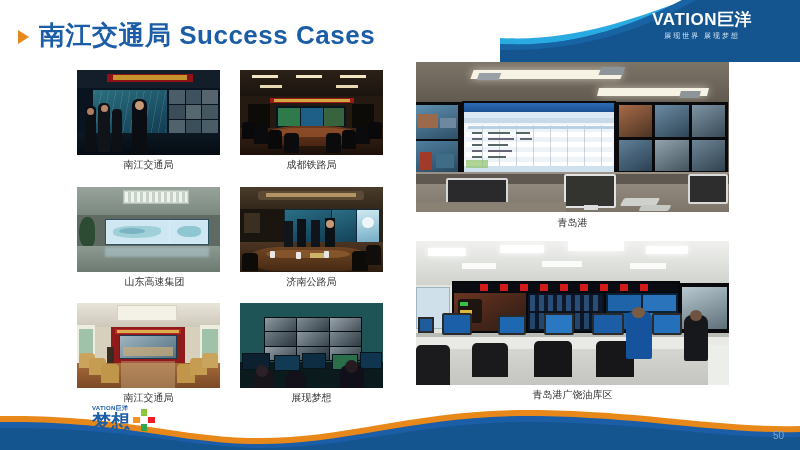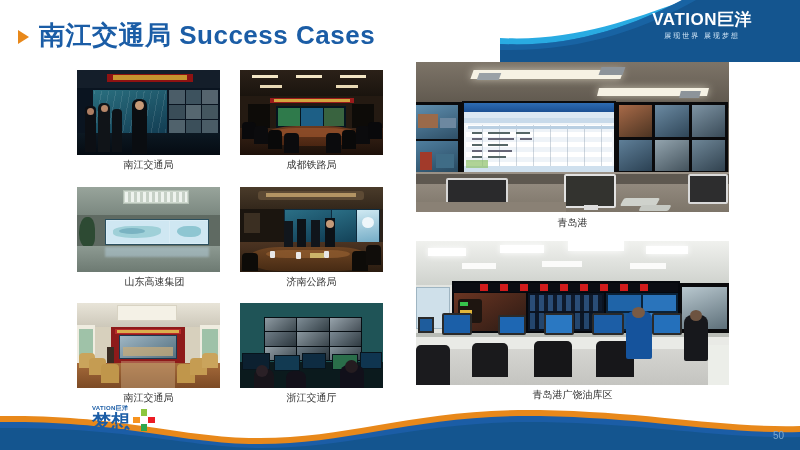--- a/index.html
+++ b/index.html
@@ -282,21 +282,21 @@
     <div style="position:absolute;left:62px;top:50px;width:24px;height:16px;background:#0e2c42;border:1px solid #08141c;"></div>
     <div style="position:absolute;left:92px;top:51px;width:26px;height:16px;background:#2a6e4a;border:1px solid #08141c;"></div>
     <div style="position:absolute;left:120px;top:49px;width:22px;height:17px;background:#0f3550;border:1px solid #08141c;"></div>
     <div style="position:absolute;left:14px;top:66px;width:20px;height:19px;background:#17141a;border-radius:7px 7px 0 0;"></div>
     <div style="position:absolute;left:16px;top:62px;width:12px;height:12px;background:#2a2026;border-radius:50%;"></div>
     <div style="position:absolute;left:46px;top:68px;width:20px;height:17px;background:#13111a;border-radius:7px 7px 0 0;"></div>
     <div style="position:absolute;left:100px;top:62px;width:24px;height:23px;background:#11101a;border-radius:8px 8px 0 0;"></div>
     <div style="position:absolute;left:105px;top:57px;width:13px;height:13px;background:#241c20;border-radius:50%;"></div>
   </div>
 </div>
-<div class="cap" style="left:240px;top:391px;width:143px;">浙江交通厅</div>
+<div class="cap" style="left:240px;top:391px;width:143px;">展现梦想</div>
 
 <div class="photo" style="left:416px;top:62px;width:313px;height:150px;">
   <div class="scene" style="background:#6a6257;">
     <div class="ceiling" style="top:0;height:46px;background:linear-gradient(#7d7468,#5d564c);"></div>
     <div style="position:absolute;left:56px;top:8px;width:150px;height:9px;background:#f6f2e4;transform:skewX(-20deg);box-shadow:0 0 8px rgba(255,250,230,.6);"></div>
     <div style="position:absolute;left:182px;top:26px;width:110px;height:8px;background:#f6f2e4;transform:skewX(-14deg);box-shadow:0 0 8px rgba(255,250,230,.6);"></div>
     <div style="position:absolute;left:62px;top:11px;width:22px;height:7px;background:#9aa1a6;transform:skewX(-20deg);"></div>
     <div style="position:absolute;left:184px;top:5px;width:24px;height:8px;background:#8d949a;transform:skewX(-20deg);"></div>
     <div style="position:absolute;left:264px;top:29px;width:20px;height:7px;background:#8d949a;transform:skewX(-14deg);"></div>
 

